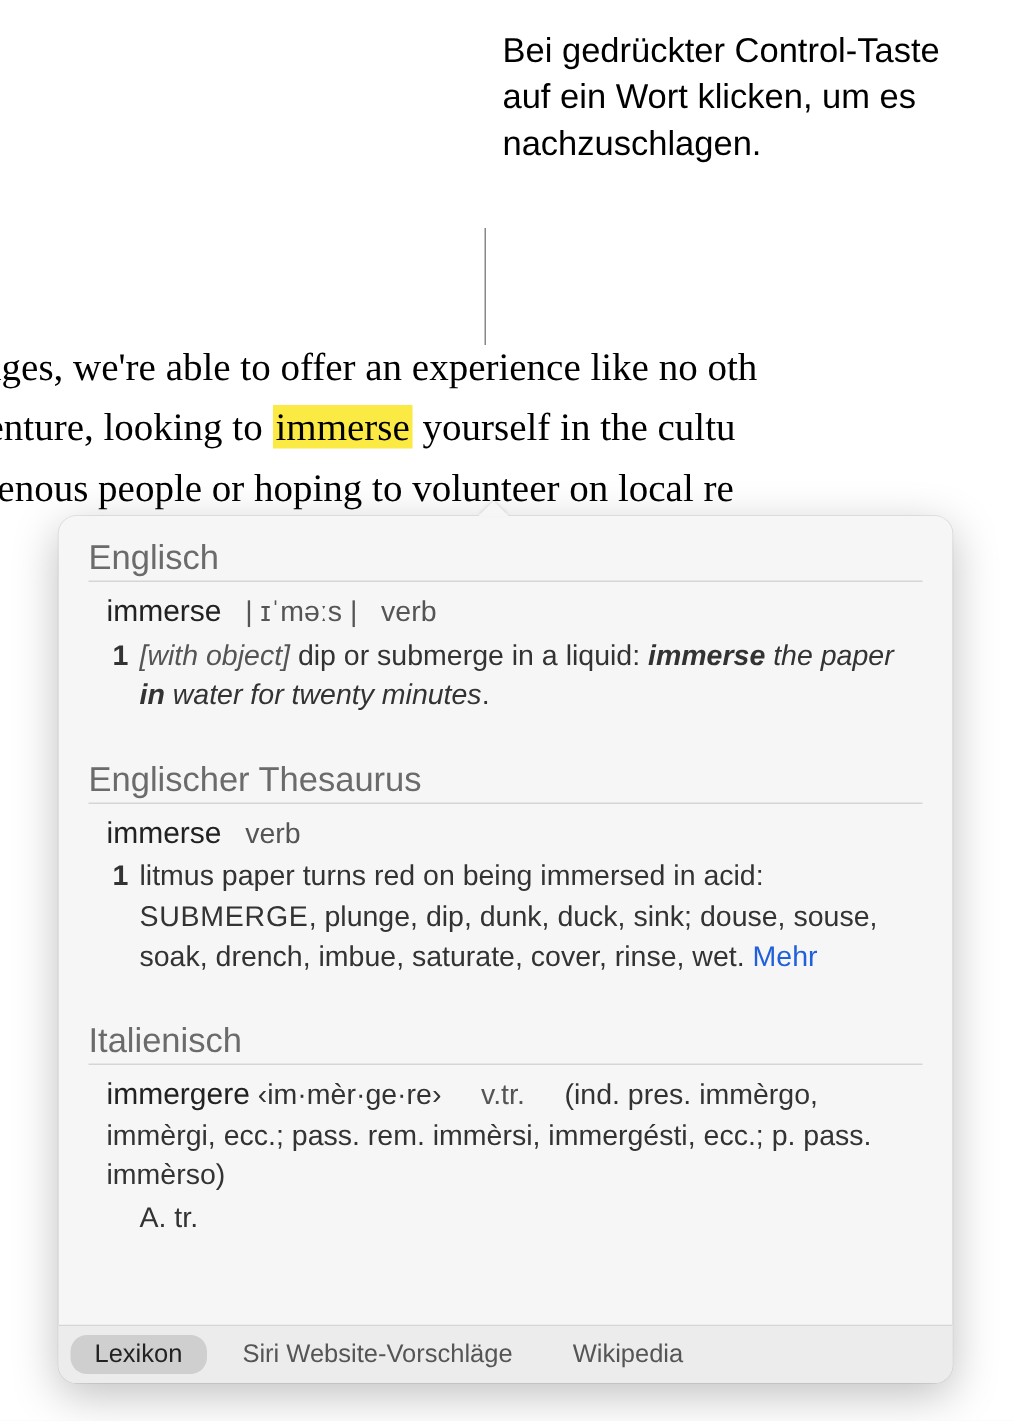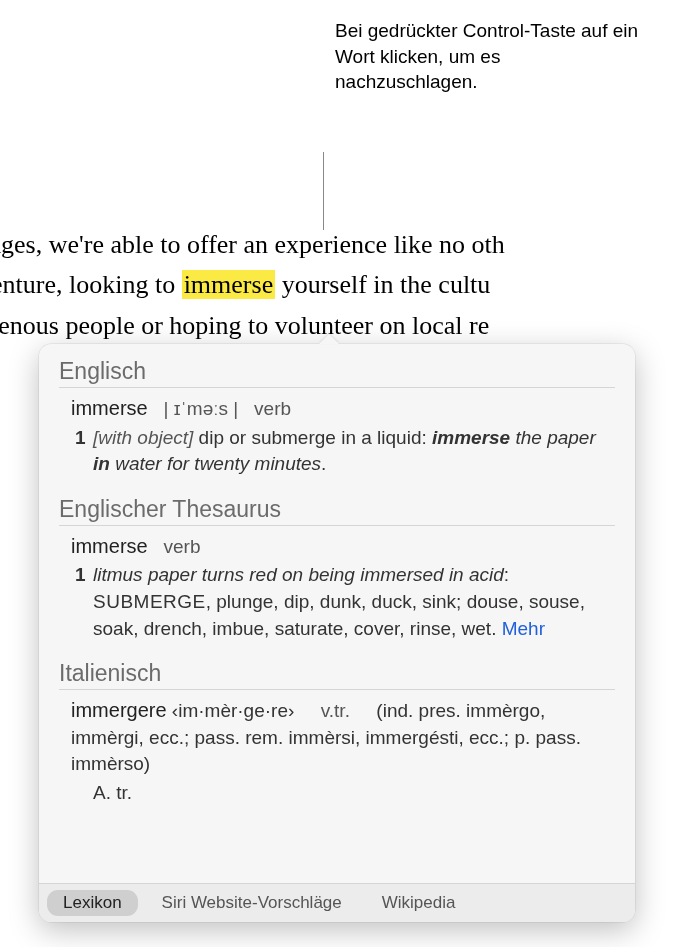--- a/index.html
+++ b/index.html
@@ -13,21 +13,21 @@
       background: #ffffff;
       font-family: -apple-system, BlinkMacSystemFont, "Helvetica Neue", Arial, sans-serif;
       position: relative;
       overflow: hidden;
     }
     .callout {
       position: absolute;
       top: 18px;
       left: 335px;
       width: 310px;
-      font-size: 19px;
+      font-size: 23px;
       line-height: 1.35;
       color: #000;
     }
     .callout-line {
       position: absolute;
       top: 152px;
       left: 323px;
       width: 1px;
       height: 78px;
       background: #888;
@@ -87,21 +87,21 @@
       overflow: hidden;
       color: #333;
     }
     .section-header {
       font-size: 23px;
       color: #6b6b6b;
       font-weight: 400;
       padding-bottom: 2px;
       border-bottom: 1px solid #d5d5d5;
       margin-bottom: 6px;
-      margin-top: 18px;
+      margin-top: 28px;
     }
     .section-header:first-child {
       margin-top: 0;
     }
     .entry {
       padding-left: 12px;
       font-size: 19px;
       line-height: 1.4;
     }
     .headword {
@@ -154,21 +154,20 @@
       color: #2060db;
       font-weight: 400;
       cursor: pointer;
     }
     .thes-caps {
       font-variant: small-caps;
       letter-spacing: 0.5px;
       margin-top: 36px;
     }
     .ital-entry {
-      font-style: italic;
     }
     .inflect {
       font-weight: 400;
     }
     .popover-footer {
       border-top: 1px solid #d5d5d5;
       background: #ececec;
       border-bottom-left-radius: 12px;
       border-bottom-right-radius: 12px;
       padding: 6px 8px;

